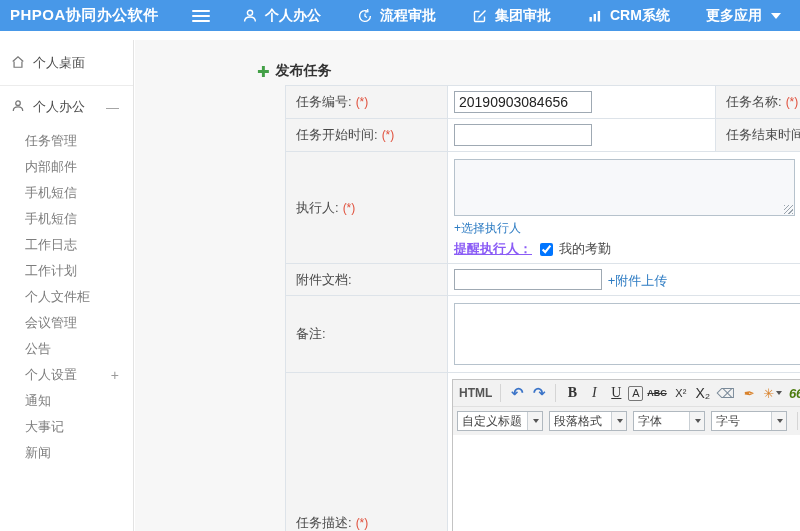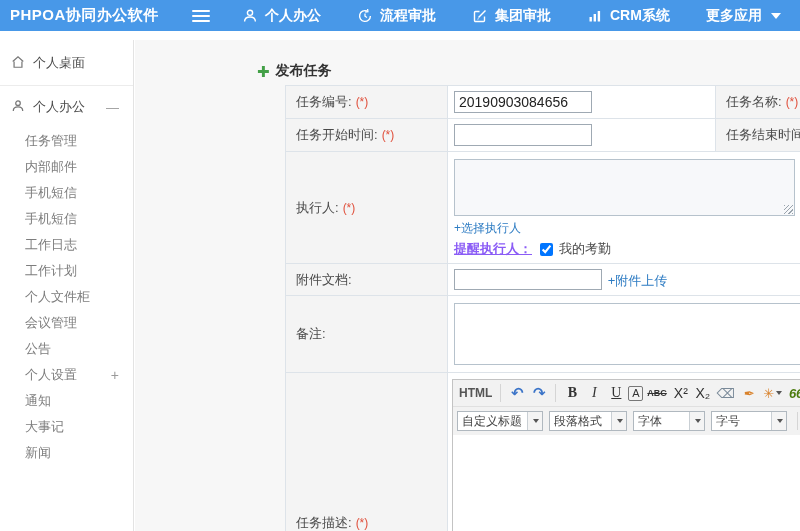--- a/index.html
+++ b/index.html
@@ -264,21 +264,21 @@
               <span class="tbtn sm">HTML</span>
               <span class="sep"></span>
               <span class="tbtn blue">↶</span>
               <span class="tbtn blue">↷</span>
               <span class="sep"></span>
               <span class="tbtn b">B</span>
               <span class="tbtn i">I</span>
               <span class="tbtn u">U</span>
               <span class="tbtn boxa">A</span>
               <span class="tbtn strike">ABC</span>
-              <span class="tbtn" style="font-size:14px">X²</span>
+              <span class="tbtn" style="font-size:11px">X²</span>
               <span class="tbtn" style="font-size:14px">X₂</span>
               <span class="tbtn" style="color:#7a8a99">⌫</span>
               <span class="tbtn orange">✒</span>
               <span class="tbtn orange">
                     <span>✳</span>
                     <span class="mini-caret"></span>
                   </span>
               <span class="tbtn quote">66</span>
               <span class="tbtn paste">T</span>
 

